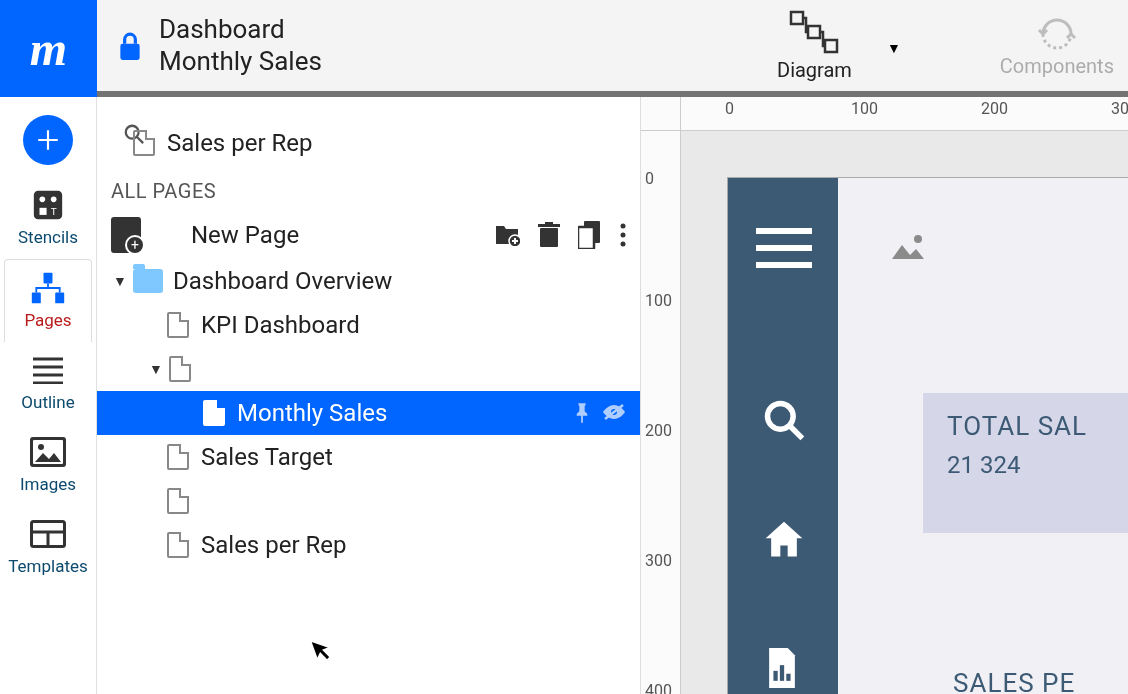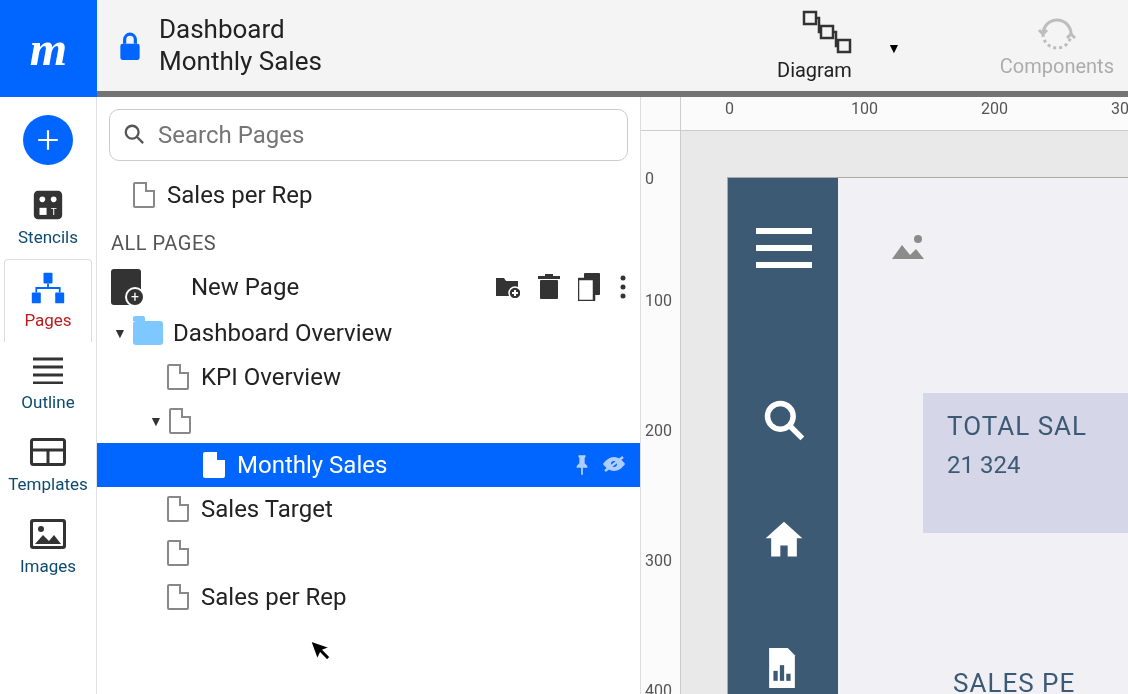--- a/index.html
+++ b/index.html
@@ -16,21 +16,21 @@
 .rail-icon { width: 36px; height: 36px; display: flex; align-items: center; justify-content: center; margin-bottom: 4px; }
 .rail-label { font-size: 17px; color: #0c4a6e; }
 .rail-item-pages { border: 1px solid #ddd; border-radius: 4px; margin: 0 4px; border-bottom: none; border-bottom-left-radius: 0; border-bottom-right-radius: 0;}
 
 
 .header { position: absolute; left: 97px; top: 0; right: 0; height: 97px; background: #f4f4f4; border-bottom: 6px solid #737373; display: flex; align-items: center; padding: 0 20px; }
 .lock-icon { color: #0066ff; font-size: 26px; margin-right: 16px; }
 .header-titles { display: flex; flex-direction: column; }
 .header-title { font-size: 26px; color: #222; line-height: 1.2; }
 .header-subtitle { font-size: 26px; color: #222; line-height: 1.2; }
-.header-mode { position: absolute; left: 680px; top: 10px; display: flex; flex-direction: column; align-items: flex-end; }
+.header-mode { position: absolute; left: 680px; top: 10px; display: flex; flex-direction: column; align-items: center; }
 .header-mode-label { font-size: 20px; color: #222; margin-top: 4px; }
 .header-mode-caret { position: absolute; left: 790px; top: 40px; font-size: 14px; }
 .header-components { position: absolute; right: 14px; top: 10px; display: flex; flex-direction: column; align-items: center; opacity: .5; justify-content: flex-end; }
 .header-components-label { font-size: 20px; color: #666; margin-top: 4px; }
 
 
 .panel { position: absolute; left: 97px; top: 97px; width: 544px; height: 597px; background: #fff; border-right: 1px solid #ddd; }
 .search-wrap { padding: 12px; }
 .search { width: 100%; height: 52px; border: 1px solid #ccc; border-radius: 10px; font-size: 24px; padding: 0 12px 0 48px; color: #888; background: #fff; }
 .search-wrap { position: relative; }
@@ -129,38 +129,38 @@
           <line x1="2" y1="3" x2="32" y2="3"></line>
           <line x1="2" y1="11" x2="32" y2="11"></line>
           <line x1="2" y1="19" x2="32" y2="19"></line>
           <line x1="2" y1="27" x2="32" y2="27"></line>
         </svg>
     </div>
     <span class="rail-label">Outline</span>
   </div>
   <div class="rail-item">
     <div class="rail-icon">
-      <svg width="36" height="28" viewBox="0 0 36 28" fill="none" stroke="#333" stroke-width="3">
-          <rect x="1.5" y="1.5" width="33" height="25" rx="2"></rect>
-          <line x1="1.5" y1="12" x2="34.5" y2="12"></line>
-          <line x1="18" y1="12" x2="18" y2="26.5"></line>
-        </svg>
-    </div>
-    <span class="rail-label">Templates</span>
-  </div>
-  <div class="rail-item">
-    <div class="rail-icon">
       <svg width="36" height="30" viewBox="0 0 36 30" fill="#333">
           <rect x="0" y="0" width="36" height="30" rx="3"></rect>
           <rect x="3" y="3" width="30" height="24" rx="1" fill="#fff"></rect>
           <circle cx="11" cy="10" r="3" fill="#333"></circle>
           <path d="M5 25 l8 -9 l6 6 l5 -6 l7 9 z" fill="#333"></path>
         </svg>
     </div>
     <span class="rail-label">Images</span>
+  </div>
+  <div class="rail-item">
+    <div class="rail-icon">
+      <svg width="36" height="28" viewBox="0 0 36 28" fill="none" stroke="#333" stroke-width="3">
+          <rect x="1.5" y="1.5" width="33" height="25" rx="2"></rect>
+          <line x1="1.5" y1="12" x2="34.5" y2="12"></line>
+          <line x1="18" y1="12" x2="18" y2="26.5"></line>
+        </svg>
+    </div>
+    <span class="rail-label">Templates</span>
   </div>
 </div>
 
 <div class="header">
   <span class="lock-icon">
     <svg width="26" height="30" viewBox="0 0 24 28" fill="#0066ff">
         <rect x="3" y="12" width="18" height="15" rx="2"></rect>
         <path d="M7 12 v-4 a5 5 0 0 1 10 0 v4" fill="none" stroke="#0066ff" stroke-width="3"></path>
       </svg>
   </span>
@@ -190,21 +190,20 @@
 </div>
 
 <div class="panel">
   <div class="search-wrap">
     <span class="search-icon">
       <svg width="22" height="22" viewBox="0 0 24 24" fill="none" stroke="#555" stroke-width="2.5">
           <circle cx="10" cy="10" r="7"></circle>
           <line x1="15" y1="15" x2="22" y2="22"></line>
         </svg>
     </span>
-    <input class="search" placeholder="Search Pages" style="">
   </div>
 
 
   <div class="page-row indent1">
     <span class="doc-icon"></span>
     <span>Sales per Rep</span>
   </div>
 
   <div class="all-pages">ALL PAGES</div>
 
@@ -243,21 +242,21 @@
   </div>
 
   <div class="tree">
     <div class="tree-row" style="padding-left:6px">
       <span class="caret">▼</span>
       <span class="folder-icon"></span>
       <span>Dashboard Overview</span>
     </div>
     <div class="tree-row" style="padding-left:70px">
       <span class="doc-icon-tree"></span>
-      <span>KPI Overview</span>
+      <span>KPI Dashboard</span>
     </div>
     <div class="tree-row" style="padding-left:42px">
       <span class="caret">▼</span>
       <span class="doc-icon-tree"></span>
     </div>
     <div class="tree-row selected" style="padding-left:106px">
       <span class="doc-icon-tree"></span>
       <span>Monthly Sales</span>
       <div class="actions">
         <span>

